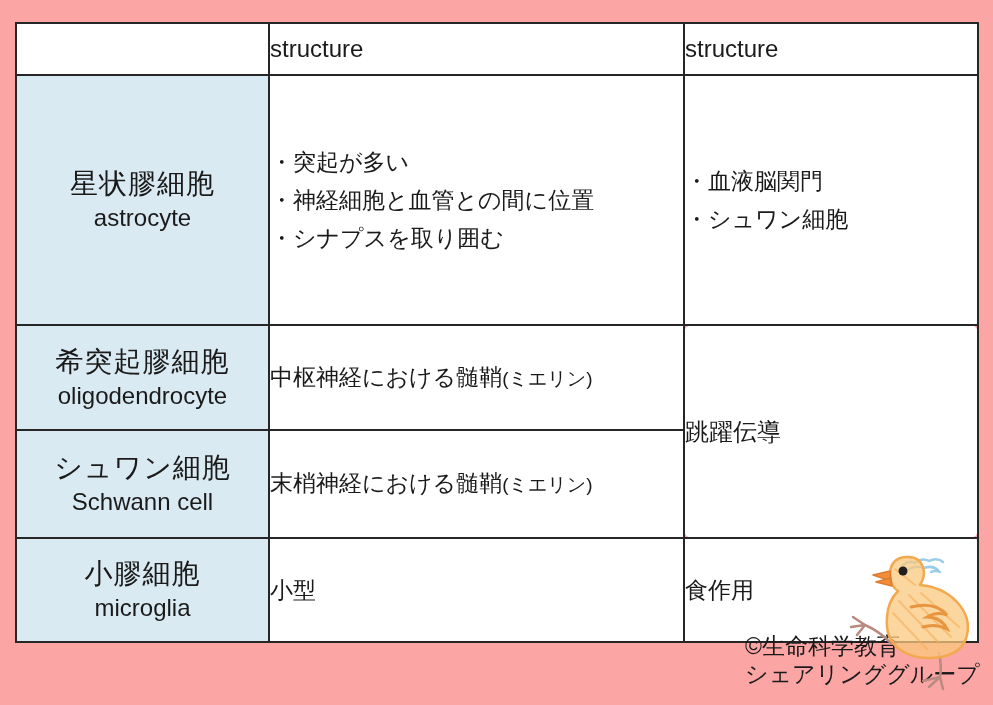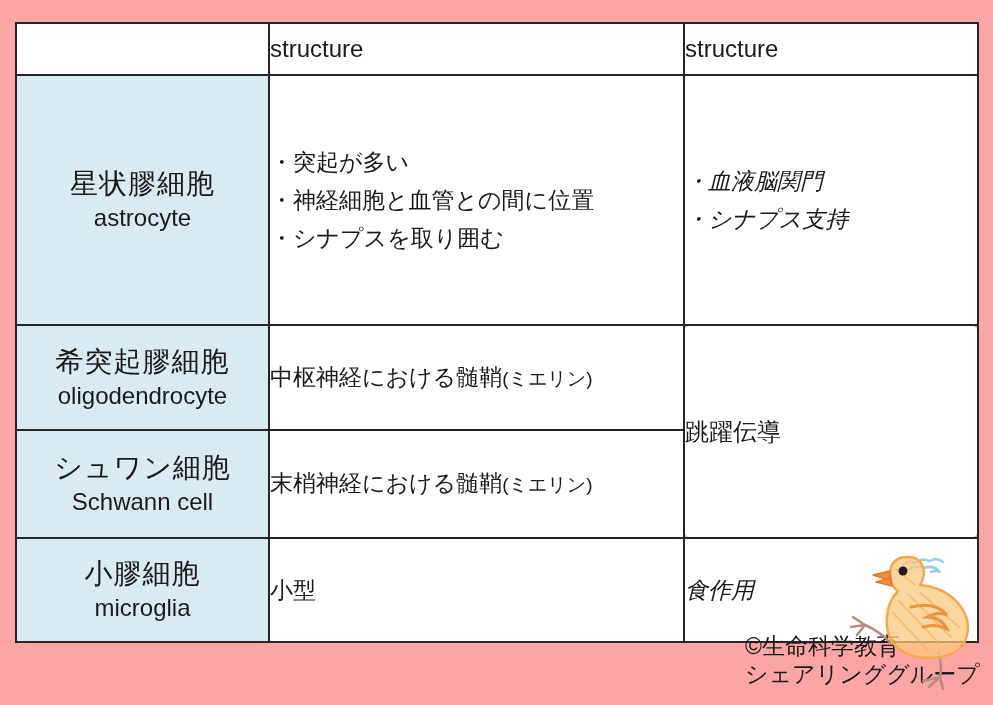--- a/index.html
+++ b/index.html
@@ -64,21 +64,21 @@
     font-size: 24px;
     line-height: 32px;
   }
 
   td.cell-struct, td.cell-func {
     background: #ffffff;
     text-align: left;
     font-size: 23px;
   }
   td.cell-struct { padding-left: 10px; }
-  td.cell-func   { padding-left: 12px; font-style: italic; }
+  td.cell-func   { padding-left: 12px; }
 
   .bullet-line { line-height: 38px; white-space: nowrap; }
   .single-line { line-height: 28px; white-space: nowrap; }
   .paren-small { font-size: 19px; }
 
   td.cell-merged {
     background: #ffffff;
     text-align: left;
     padding-left: 14px;
     font-size: 24px;
@@ -135,21 +135,21 @@
           <div class="name-ja">星状膠細胞</div>
           <div class="name-en">astrocyte</div>
         </th>
         <td class="cell-struct">
           <div class="bullet-line">・突起が多い</div>
           <div class="bullet-line">・神経細胞と血管との間に位置</div>
           <div class="bullet-line">・シナプスを取り囲む</div>
         </td>
         <td class="cell-func">
           <div class="bullet-line">・血液脳関門</div>
-          <div class="bullet-line">・シナプス支持</div>
+          <div class="bullet-line">・シュワン細胞</div>
         </td>
       </tr>
 
       <tr class="r-oligo">
         <th class="row-header">
           <div class="name-ja">希突起膠細胞</div>
           <div class="name-en">oligodendrocyte</div>
         </th>
         <td class="cell-struct">
           <div class="single-line">

